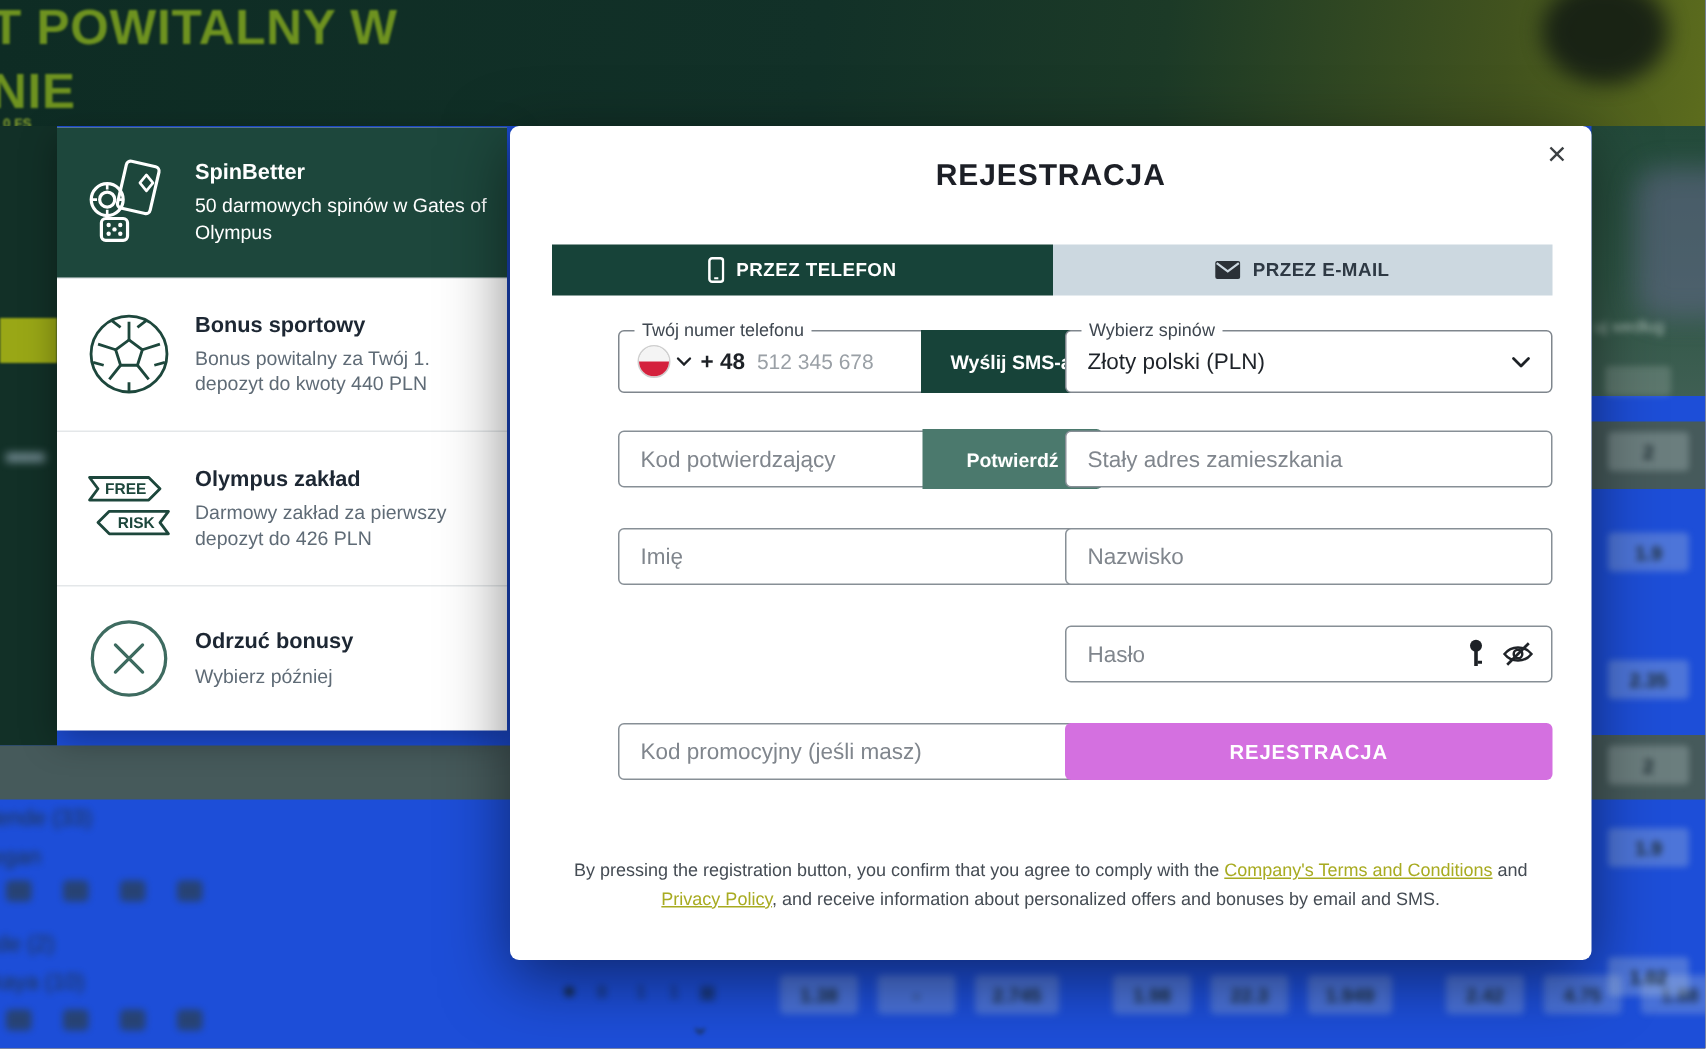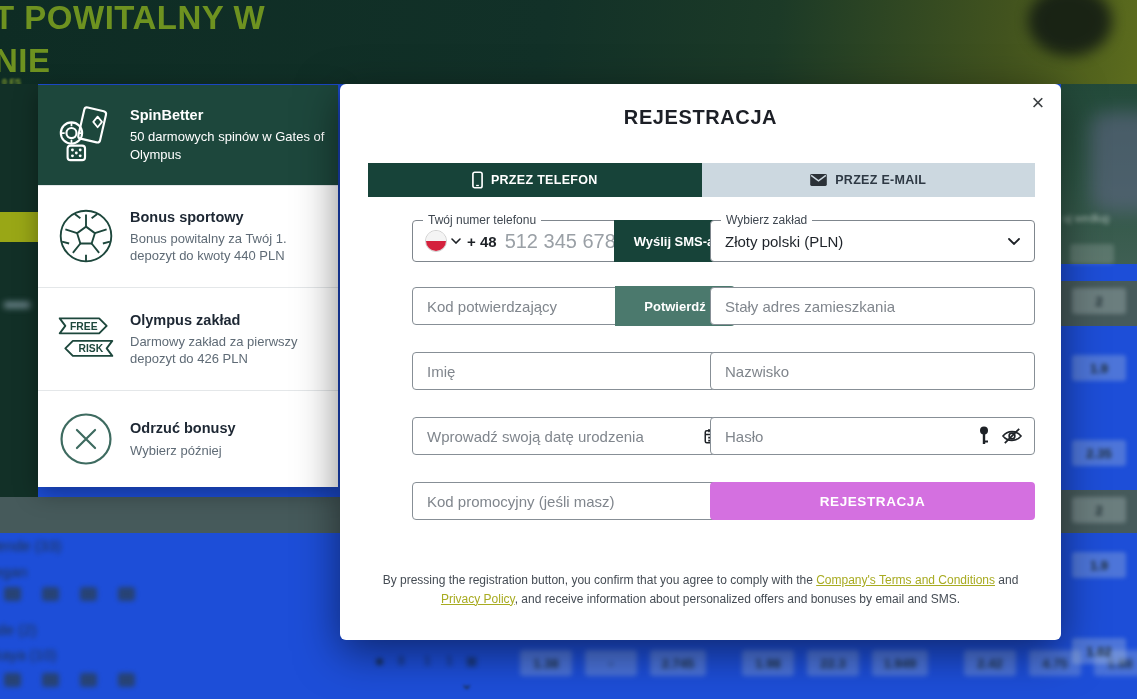--- a/index.html
+++ b/index.html
@@ -69,21 +69,21 @@
   .col-l{left:28px;width:322px;margin-left:44px;} .col-r{left:370px;width:325px;}
   .r1{top:136px;height:42px;} .r2{top:203px;} .r3{top:268px;} .r4{top:333px;} .r5{top:398px;}
 
   .outlined{box-sizing:border-box;border:1px solid #7f868d;border-radius:4px;background:#fff;position:relative;height:100%;}
   .float-label{position:absolute;top:-8px;left:10px;background:#fff;padding:0 5px;font-size:12px;color:#3f4750;}
   .phone-inner{display:flex;align-items:center;height:100%;padding-left:12px;}
   .flag{width:20px;height:20px;border-radius:50%;overflow:hidden;border:1px solid #cfcfcf;flex:0 0 20px;}
   .flag-top{height:50%;background:#f4f4f4;} .flag-bottom{height:50%;background:#d4213d;}
   .chev{margin:0 6px 0 4px;flex:0 0 auto;}
   .dial{font-size:15px;font-weight:600;color:#1d2126;margin-right:8px;white-space:nowrap;}
-  .bare-input{border:none;outline:none;font-size:20px;color:#1e2329;width:100%;font-family:inherit;background:transparent;padding:0;}
+  .bare-input{border:none;outline:none;font-size:14px;color:#1e2329;width:100%;font-family:inherit;background:transparent;padding:0;}
   .bare-input::placeholder{color:#9aa0a6;}
   .attach-btn{position:absolute;top:-1px;bottom:-1px;right:-1px;width:120px;border:none;color:#fff;
     font-size:13px;font-weight:700;border-radius:0 4px 4px 0;cursor:pointer;font-family:inherit;}
   .btn-sms{background:#174339;}
   .btn-confirm{background:#4b796d;}
   .text-input{box-sizing:border-box;width:100%;height:100%;border:1px solid #878f96;border-radius:4px;
     padding:0 14px;font-size:15px;color:#1e2329;font-family:inherit;outline:none;}
   .text-input::placeholder{color:#80868d;}
   .pad-r-btn{padding-right:130px;}
   .pad-r-ico{padding-right:44px;}
@@ -273,21 +273,21 @@
             <path d="M1 1 L5 5 L9 1" stroke="#1d2126" stroke-width="1.6" fill="none" stroke-linecap="round"></path>
           </svg>
           <span class="dial">+ 48</span>
           <input class="bare-input" style="width: 110px;" placeholder="512 345 678">
         </div>
         <button class="attach-btn btn-sms">Wyślij SMS-a</button>
       </div>
     </div>
     <div class="field-row col-r r1">
       <div class="outlined">
-        <span class="float-label">Wybierz zakład</span>
+        <span class="float-label">Wybierz spinów</span>
         <div class="select-box">
           <span class="select-value">Złoty polski (PLN)</span>
           <svg width="12" height="7" viewBox="0 0 12 7">
             <path d="M1 1 L6 6 L11 1" stroke="#1d2126" stroke-width="1.8" fill="none" stroke-linecap="round"></path>
           </svg>
         </div>
       </div>
     </div>
 
     <div class="field-row col-l r2">
@@ -300,38 +300,20 @@
       <input class="text-input" placeholder="Stały adres zamieszkania" style="">
     </div>
 
     <div class="field-row col-l r3">
       <input class="text-input" placeholder="Imię" style="">
     </div>
     <div class="field-row col-r r3">
       <input class="text-input" placeholder="Nazwisko" style="">
     </div>
 
-    <div class="field-row col-l r4">
-      <div style="position:relative;height:100%;">
-        <input class="text-input pad-r-ico" placeholder="Wprowadź swoją datę urodzenia" style="">
-        <span class="field-icon ico-cal">
-          <svg width="18" height="18" viewBox="0 0 24 24" fill="none" stroke="#1f2328" stroke-width="2">
-            <rect x="3" y="5" width="18" height="16" rx="2"></rect>
-            <path d="M3 10 H21 M8 2.5 V7 M16 2.5 V7"></path>
-            <g fill="#1f2328" stroke="none">
-              <rect x="7" y="13" width="2.4" height="2.4"></rect>
-                <rect x="11" y="13" width="2.4" height="2.4"></rect>
-                <rect x="15" y="13" width="2.4" height="2.4"></rect>
-              <rect x="7" y="17" width="2.4" height="2.4"></rect>
-                <rect x="11" y="17" width="2.4" height="2.4"></rect>
-            </g>
-          </svg>
-        </span>
-      </div>
-    </div>
     <div class="field-row col-r r4">
       <div style="position:relative;height:100%;">
         <input class="text-input pad-r-ico2" type="password" placeholder="Hasło" style="">
         <span class="field-icon ico-key">
           <svg width="10" height="20" viewBox="0 0 10 20">
             <circle cx="5" cy="4.5" r="4" fill="#1d2126"></circle>
             <rect x="3.8" y="7" width="2.4" height="11" fill="#1d2126"></rect>
             <rect x="6" y="14.5" width="3" height="2" fill="#1d2126"></rect>
           </svg>
         </span>

